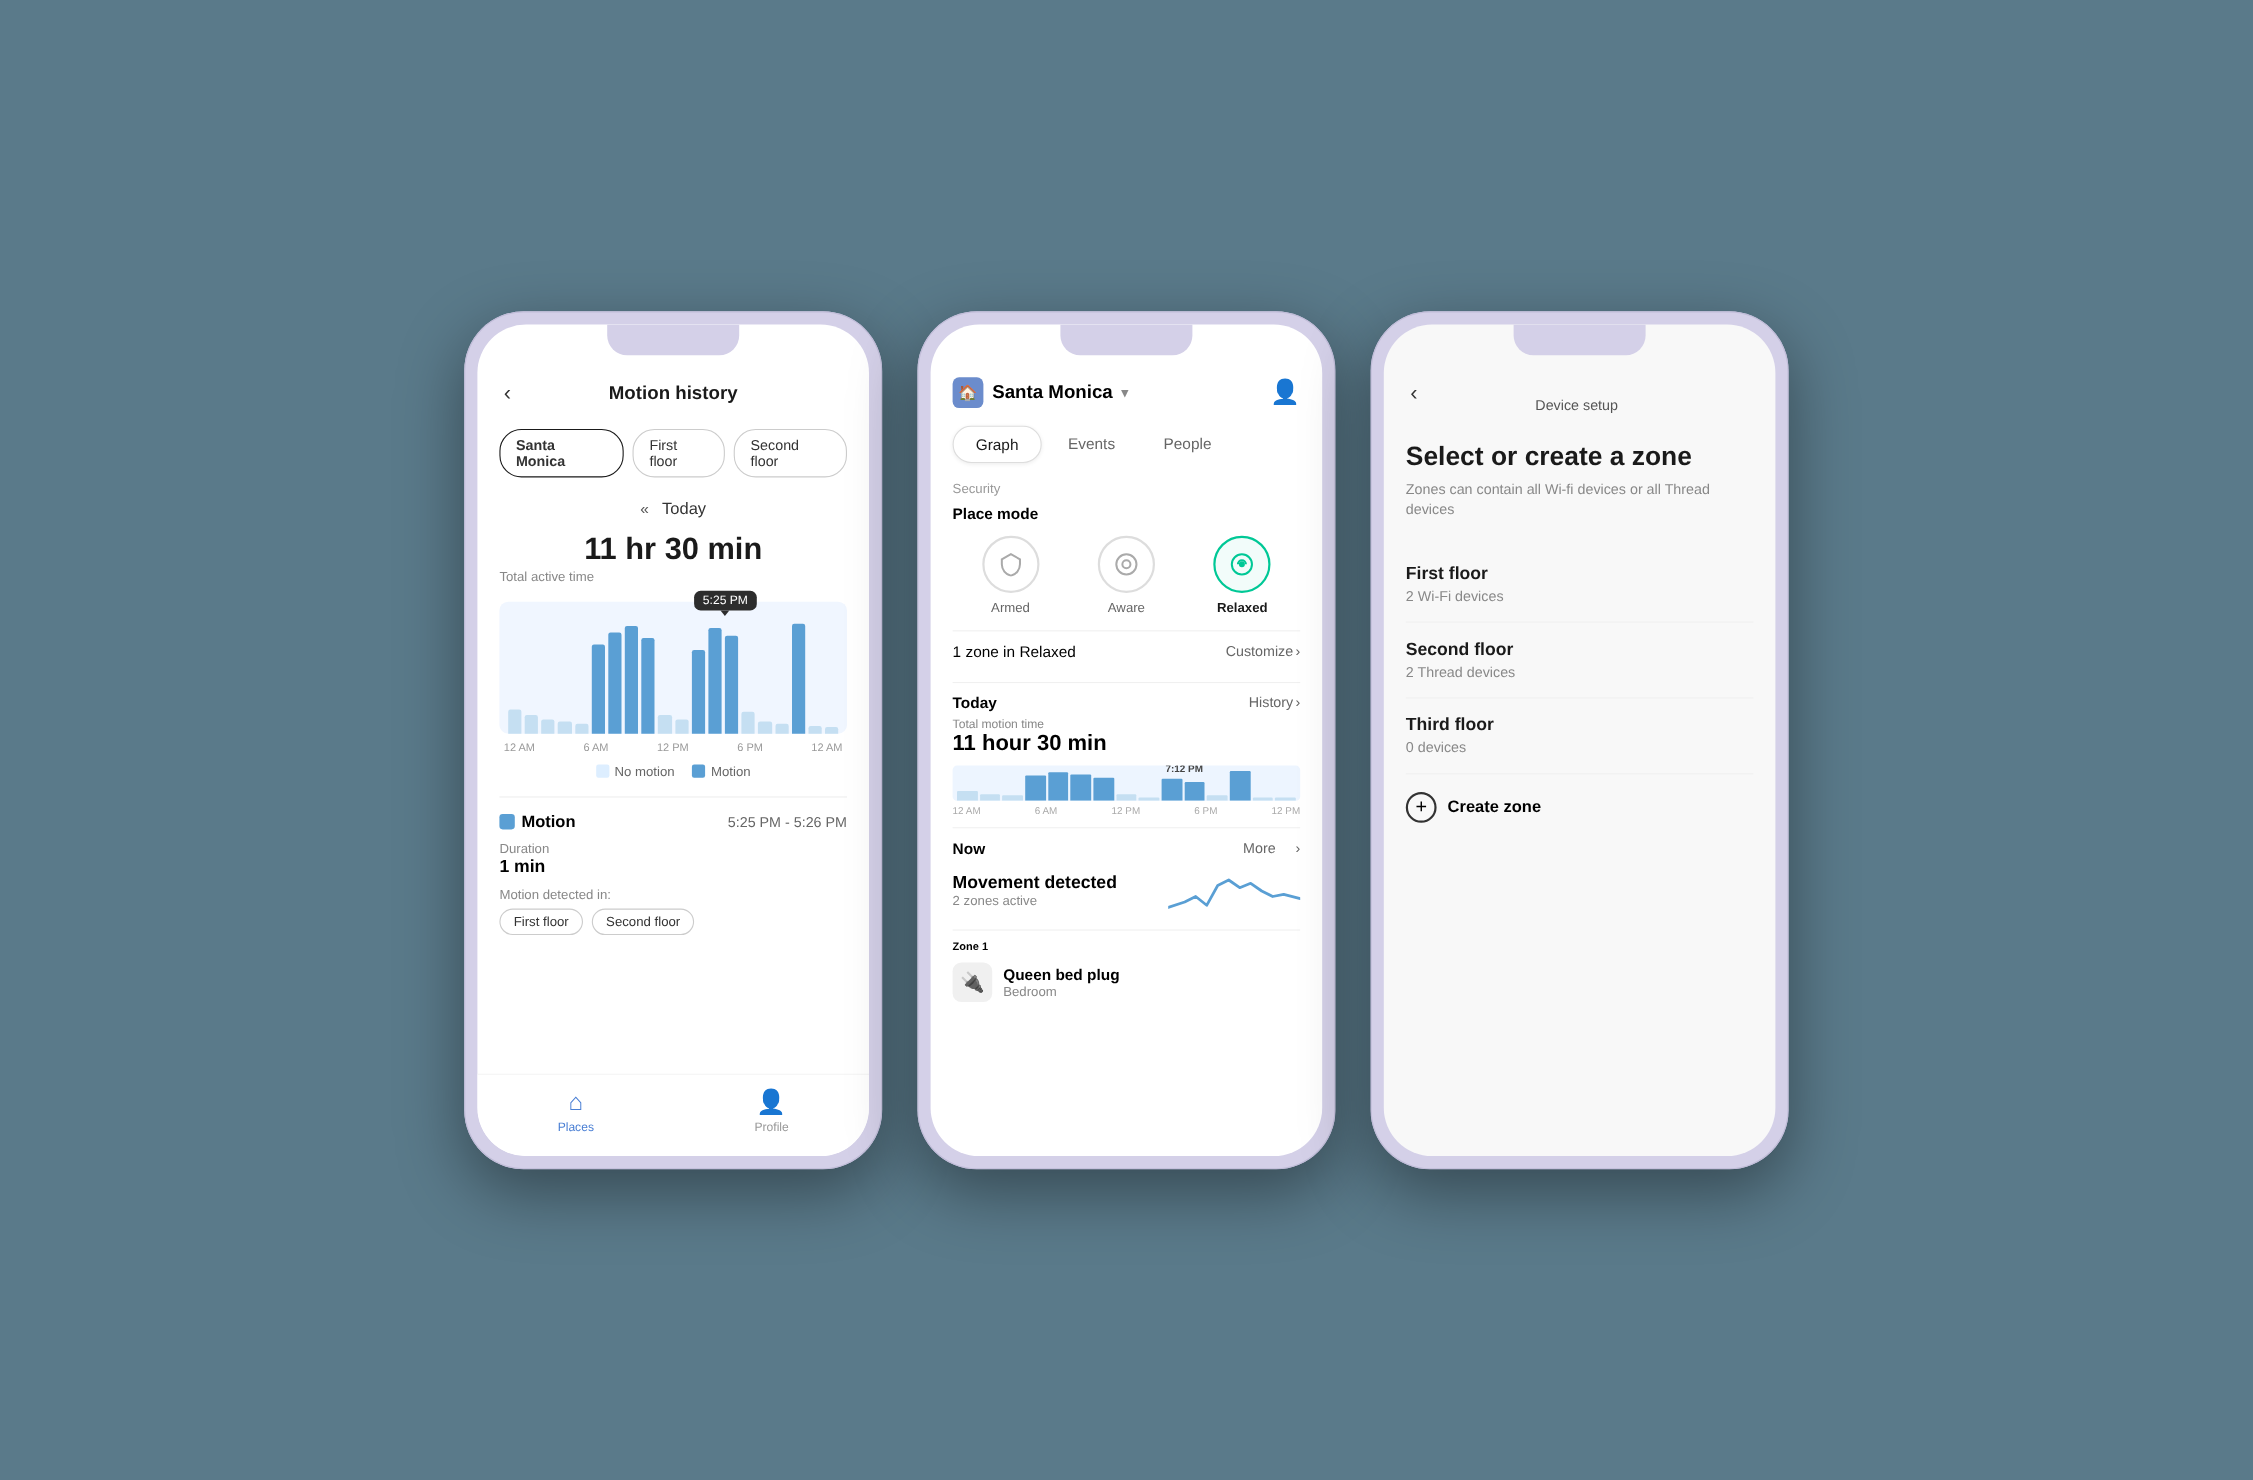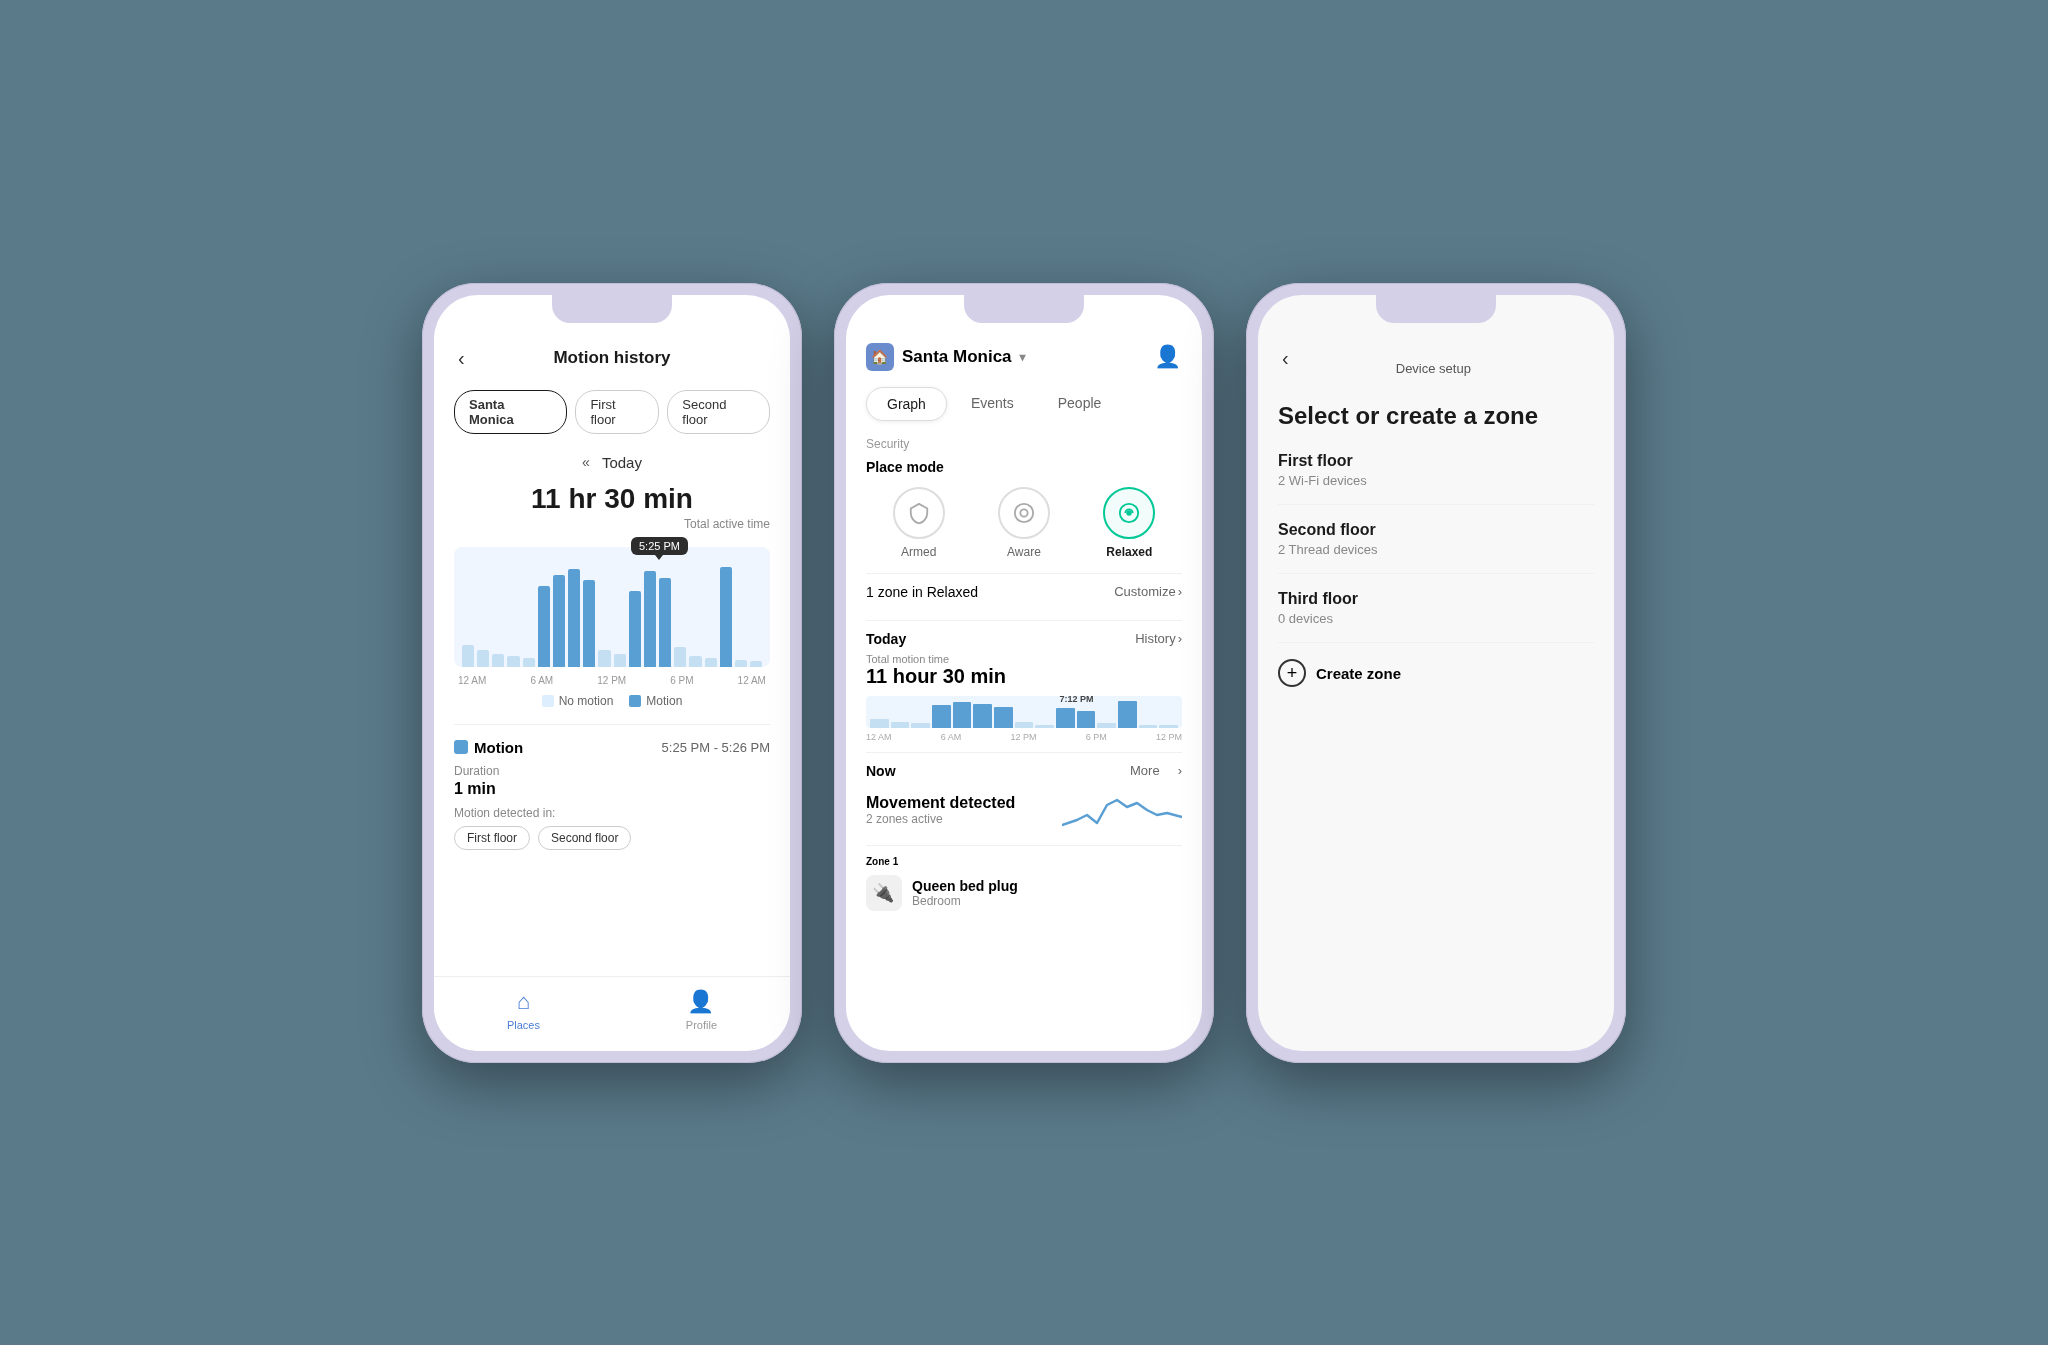--- a/index.html
+++ b/index.html
@@ -101,21 +101,21 @@
     .date-label { font-size: 15px; color: #333; font-weight: 500; }
 
     .big-time {
       text-align: center;
       font-size: 28px;
       font-weight: 700;
       color: #1a1a1a;
       margin-bottom: 2px;
     }
     .big-time-sub {
-      text-align: right;
+      text-align: left;
       font-size: 12px;
       color: #888;
       margin-bottom: 16px;
     }
 
     
     .chart-area {
       position: relative;
       height: 120px;
       background: #f0f6ff;
@@ -777,20 +777,21 @@
   <div class="phone-screen" style="background:#f8f8f8;">
     <div class="notch"></div>
     <div class="phone3-content">
       <div class="setup-header-row">
         <span class="back-btn setup-back">‹</span>
         <span class="setup-screen-title">Device setup</span>
         <span style="width:20px"></span>
       </div>
 
       <div class="select-zone-title">Select or create a zone</div>
+      <div class="select-zone-desc">Zones can contain all Wi-fi devices or all Thread devices</div>
 
       <div class="zone-list">
         <div class="zone-list-item">
           <div class="zone-item-name">First floor</div>
           <div class="zone-item-sub">2 Wi-Fi devices</div>
         </div>
         <div class="zone-list-item">
           <div class="zone-item-name">Second floor</div>
           <div class="zone-item-sub">2 Thread devices</div>
         </div>

